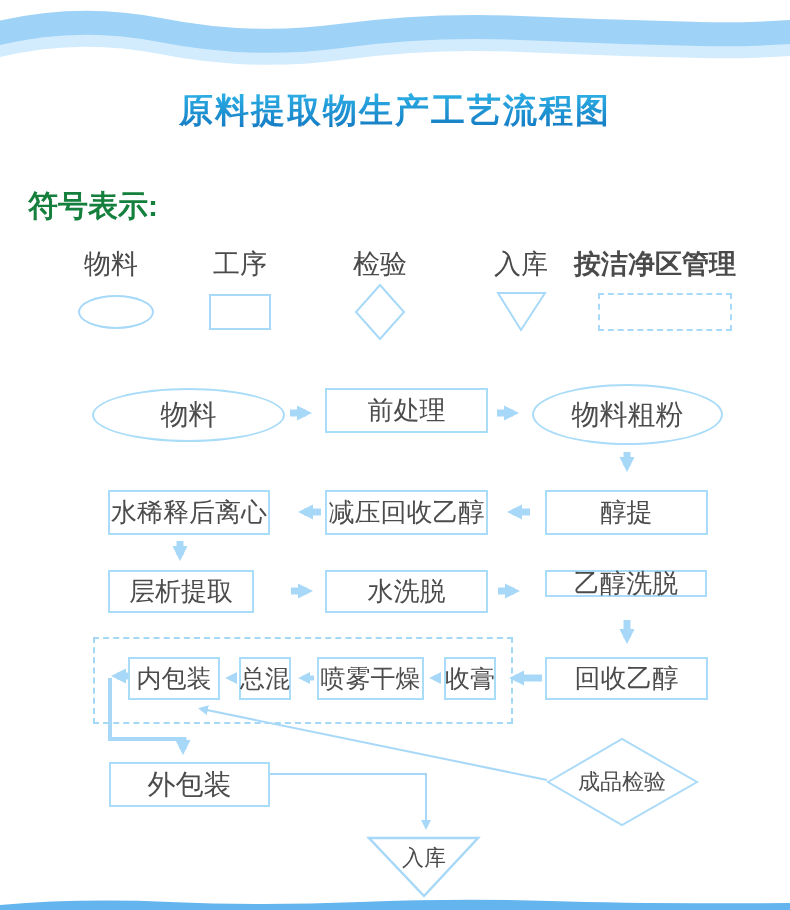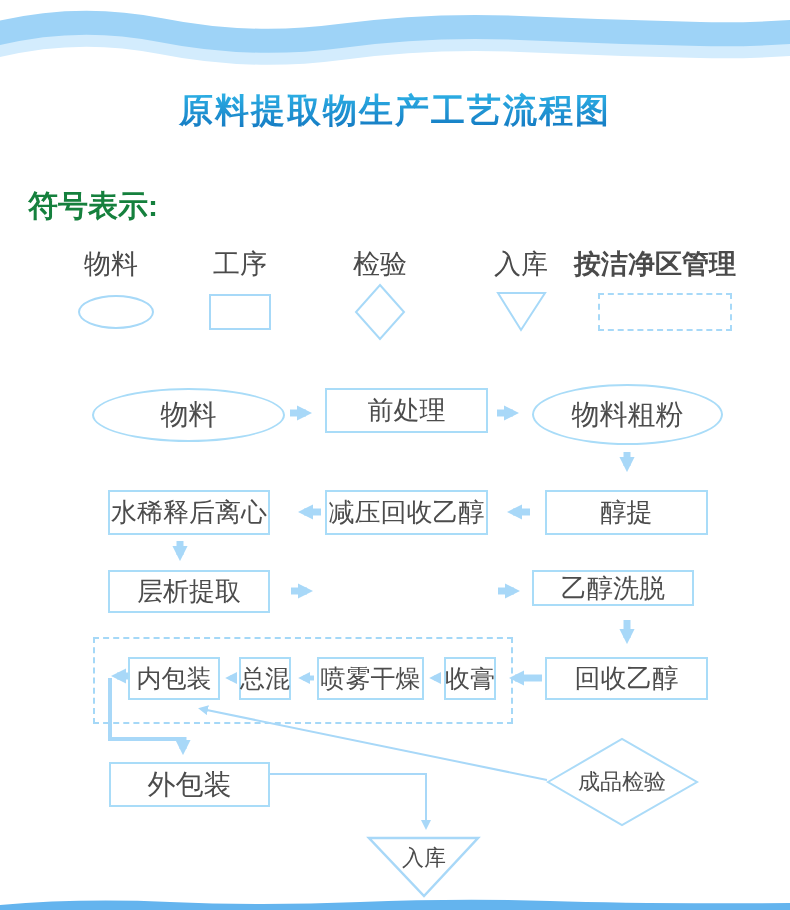--- a/index.html
+++ b/index.html
@@ -82,22 +82,23 @@
   <div class="clean-area"></div>
 
   <div class="node ellipse" style="left:92px; top:388px; width:193px; height:54px;">物料</div>
   <div class="node" style="left:325px; top:388px; width:163px; height:45px;">前处理</div>
   <div class="node ellipse" style="left:532px; top:384px; width:191px; height:61px;">物料粗粉</div>
 
   <div class="node" style="left:108px; top:490px; width:162px; height:45px;">水稀释后离心</div>
   <div class="node" style="left:545px; top:490px; width:163px; height:45px;">醇提</div>
   <div class="node" style="left:325px; top:490px; width:163px; height:45px;">减压回收乙醇</div>
 
-  <div class="node" style="left:108px; top:570px; width:162px; height:43px;">层析提取</div>
-  <div class="node" style="left:532px; top:570px; width:162px; height:36px;">乙醇洗脱</div>
+  <div class="node" style="left:108px; top:570px; width:146px; height:43px;">层析提取</div>
+  <div class="node" style="left:325px; top:570px; width:163px; height:43px;">水洗脱</div>
+  <div class="node" style="left:545px; top:570px; width:162px; height:27px;">乙醇洗脱</div>
 
   <div class="node" style="left:128px; top:657px; width:92px; height:43px; font-size:25px;">内包装</div>
   <div class="node" style="left:239px; top:657px; width:52px; height:43px; font-size:25px;">总混</div>
   <div class="node" style="left:317px; top:657px; width:107px; height:43px; font-size:25px;">喷雾干燥</div>
   <div class="node" style="left:444px; top:657px; width:52px; height:43px; font-size:25px;">收膏</div>
   <div class="node" style="left:545px; top:657px; width:163px; height:43px;">回收乙醇</div>
 
   <div class="node" style="left:109px; top:762px; width:161px; height:45px; font-size:28px;">外包装</div>
 
   <svg class="arrows" viewBox="0 0 790 910">

